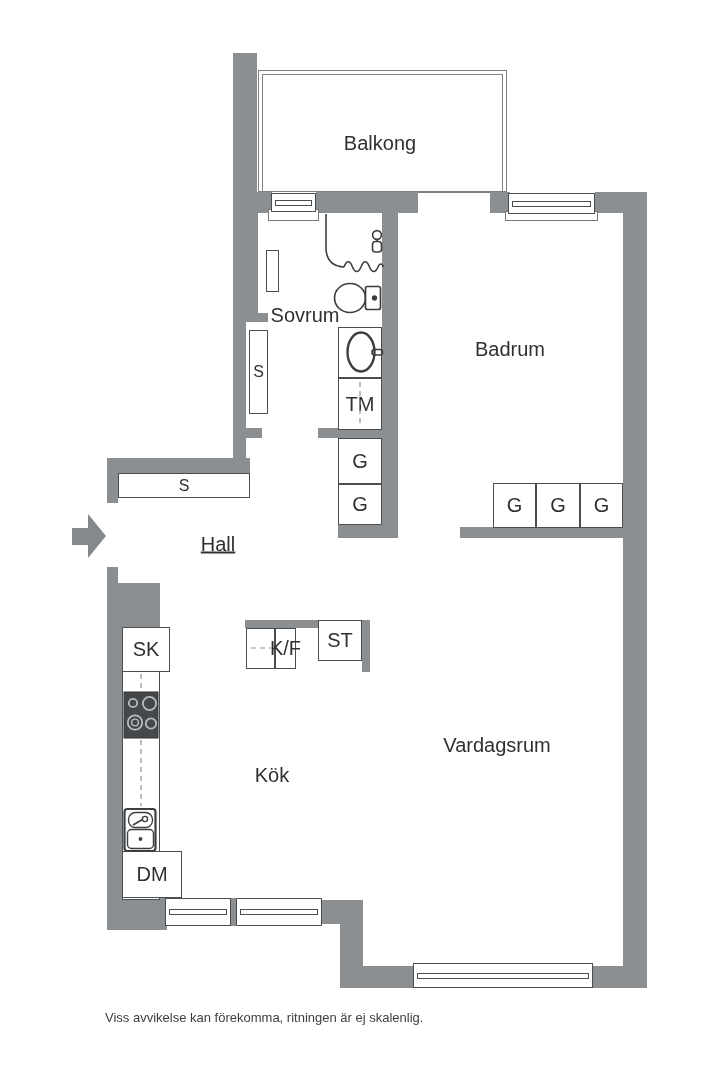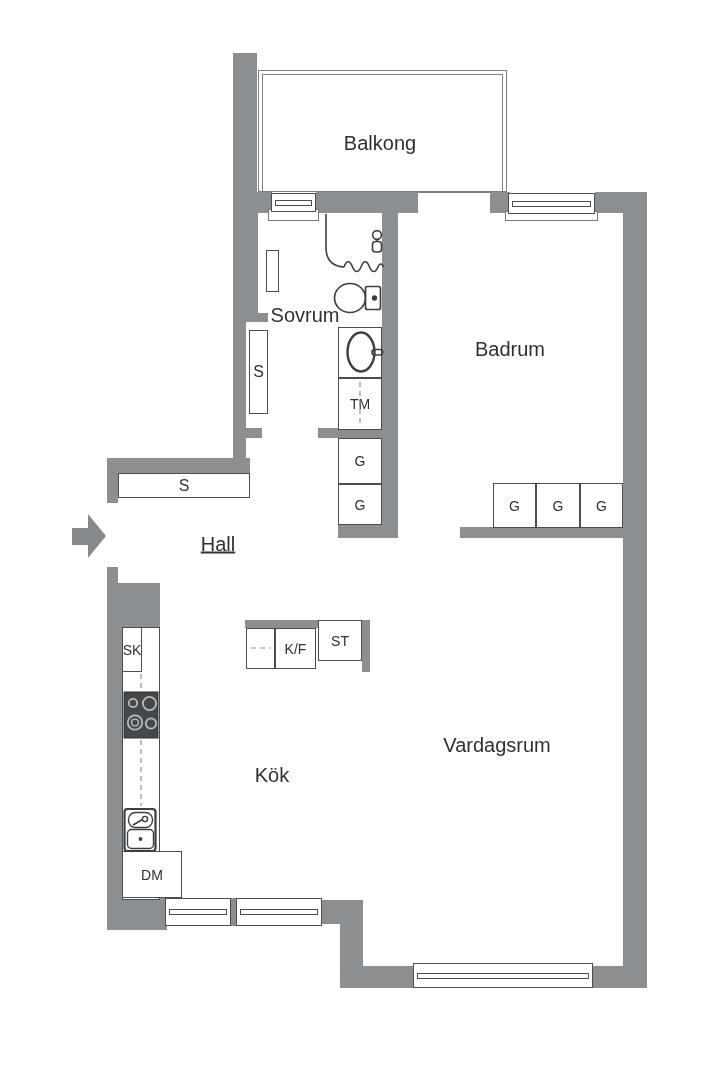--- a/index.html
+++ b/index.html
@@ -6,21 +6,21 @@
   html,body{margin:0;padding:0;background:#ffffff;}
   body{width:720px;height:1080px;font-family:"Liberation Sans",sans-serif;}
   #canvas{position:relative;width:720px;height:1080px;background:#fff;overflow:hidden;}
   .wall{position:absolute;background:var(--wall,#8b8f92);z-index:20;}
   .balcony-rail{position:absolute;border:1px solid #7d8183;box-sizing:border-box;background:#fff;z-index:10;}
   .balcony-rail.inner{background:transparent;}
   .sill{position:absolute;background:#fff;border:1px solid #75797b;box-sizing:border-box;z-index:24;}
   .window{position:absolute;background:#fff;border:1px solid var(--line,#4a4e50);box-sizing:border-box;z-index:26;}
   .glass{position:absolute;left:3px;right:3px;top:50%;transform:translateY(-50%);height:6px;border:1px solid var(--line,#4a4e50);box-sizing:border-box;background:#fff;}
   .opening{position:absolute;background:#fff;border-top:1px solid #7d8183;box-sizing:border-box;z-index:26;}
-  .box{position:absolute;background:#fff;border:1px solid var(--line,#4a4e50);box-sizing:border-box;display:flex;align-items:center;justify-content:center;color:var(--text,#2e3133);font-size:14px;z-index:30;}
+  .box{position:absolute;background:#fff;border:1px solid var(--line,#4a4e50);box-sizing:border-box;display:flex;align-items:center;justify-content:center;color:var(--text,#2e3133);font-size:20px;z-index:30;}
   .box.small-label{font-size:16px;}
   .room-label{position:absolute;transform:translate(-50%,-50%);font-size:20px;color:var(--text,#2e3133);white-space:nowrap;z-index:50;}
   .disclaimer{position:absolute;left:105px;top:1010px;font-size:13px;color:#3b3e40;z-index:50;}
   #fixtures{position:absolute;left:0;top:0;z-index:40;}
 </style>
 </head>
 <body>
 
 <div id="canvas">
 
@@ -95,29 +95,29 @@
       <span>G</span>
     </div>
   <div class="box" style="left:536px;top:483px;width:44px;height:45px;">
       <span>G</span>
     </div>
   <div class="box" style="left:580px;top:483px;width:43px;height:45px;">
       <span>G</span>
     </div>
 
   <div class="box" style="left:122px;top:627px;width:38px;height:273px;"></div>
-  <div class="box" style="left:122px;top:627px;width:20px;height:45px;">
+  <div class="box" style="left:122px;top:627px;width:48px;height:45px;">
       <span>SK</span>
     </div>
   <div class="box" style="left:122px;top:851px;width:60px;height:47px;">
       <span>DM</span>
     </div>
 
   <div class="box" style="left:246px;top:628px;width:29px;height:41px;"></div>
-  <div class="box" style="left:275px;top:628px;width:41px;height:41px;">
+  <div class="box" style="left:275px;top:628px;width:21px;height:41px;">
       <span>K/F</span>
     </div>
   <div class="box" style="left:318px;top:620px;width:44px;height:41px;">
       <span>ST</span>
     </div>
 
   <svg id="fixtures" width="720" height="1080" viewBox="0 0 720 1080">
 
     <polygon points="72,528 88,528 88,514 106,536 88,558 88,545 72,545" fill="#85898c"></polygon>
 
@@ -169,14 +169,15 @@
     </g>
   </svg>
 
   <div class="room-label" style="left:380px;top:143px;">Balkong</div>
   <div class="room-label" style="left:305px;top:315px;">Sovrum</div>
   <div class="room-label" style="left:510px;top:349px;">Badrum</div>
   <div class="room-label" style="left:218px;top:544px;text-decoration:underline;">Hall</div>
   <div class="room-label" style="left:272px;top:775px;">Kök</div>
   <div class="room-label" style="left:497px;top:745px;">Vardagsrum</div>
 
+  <div class="disclaimer">Viss avvikelse kan förekomma, ritningen är ej skalenlig.</div>
 
 </div>
 
 </body></html>

